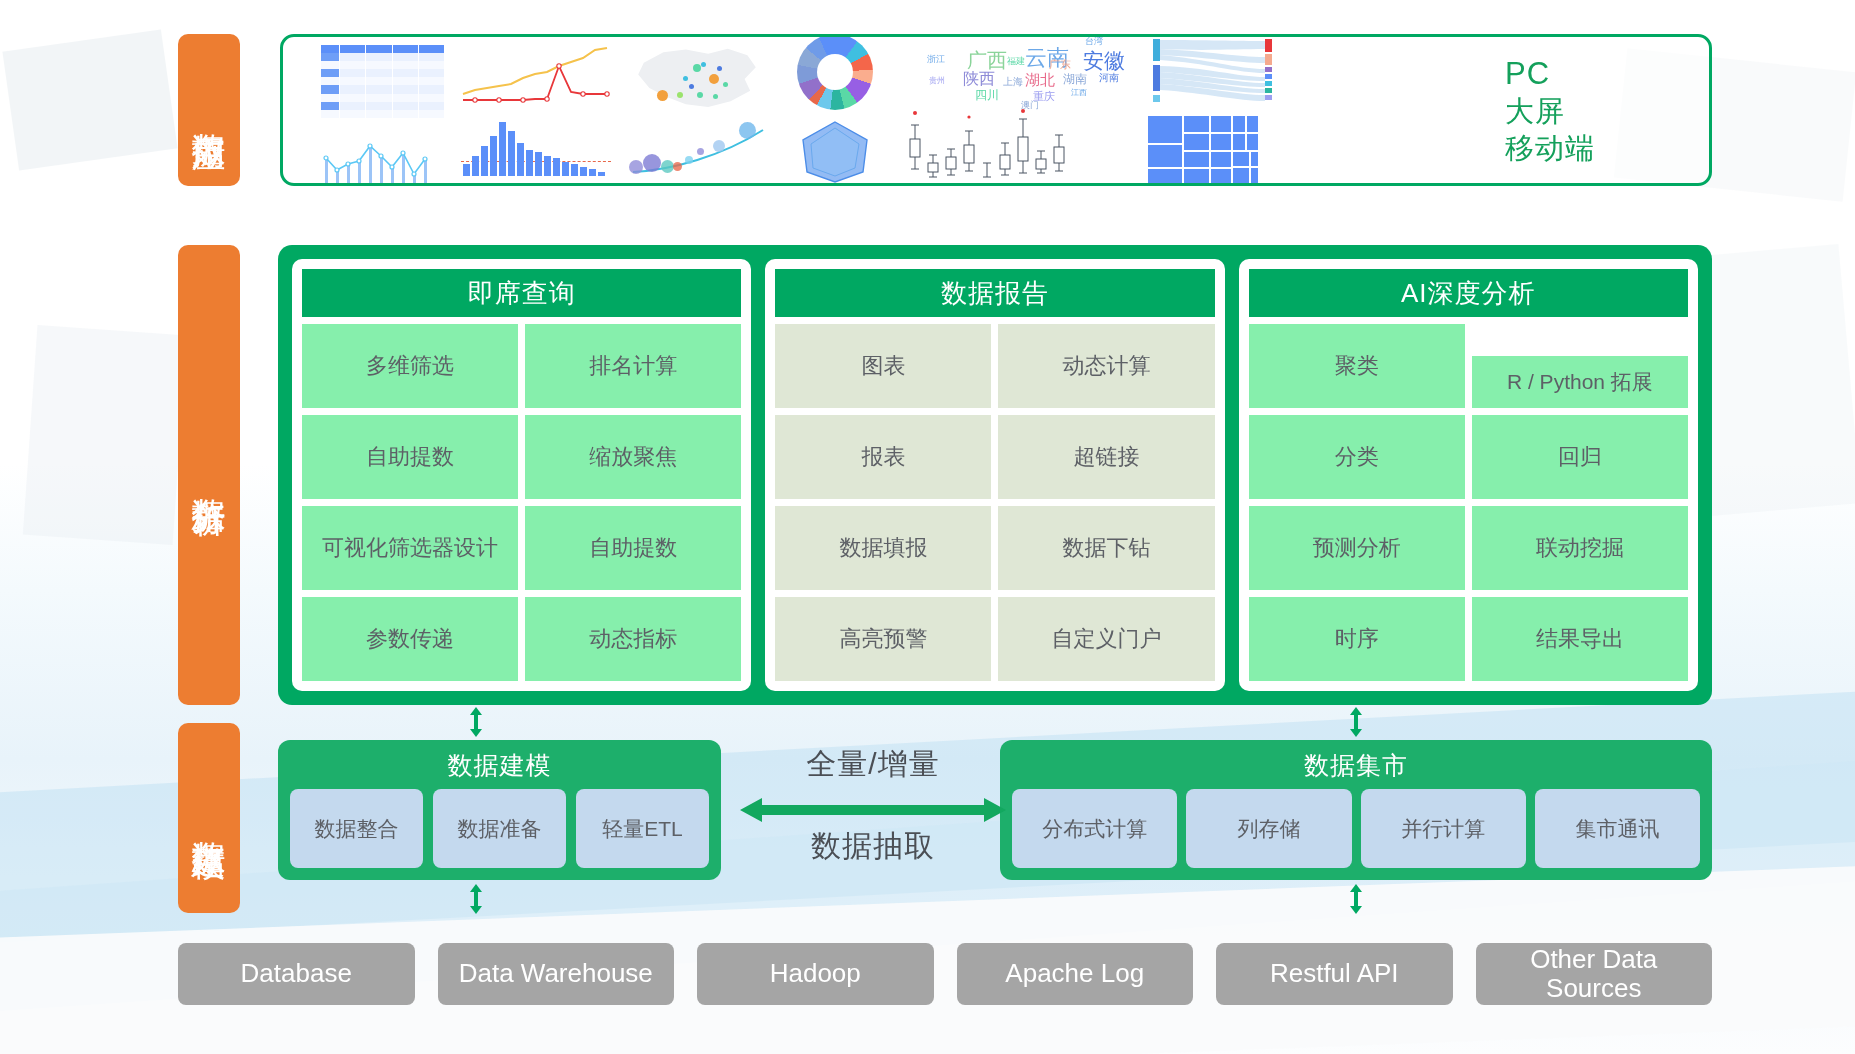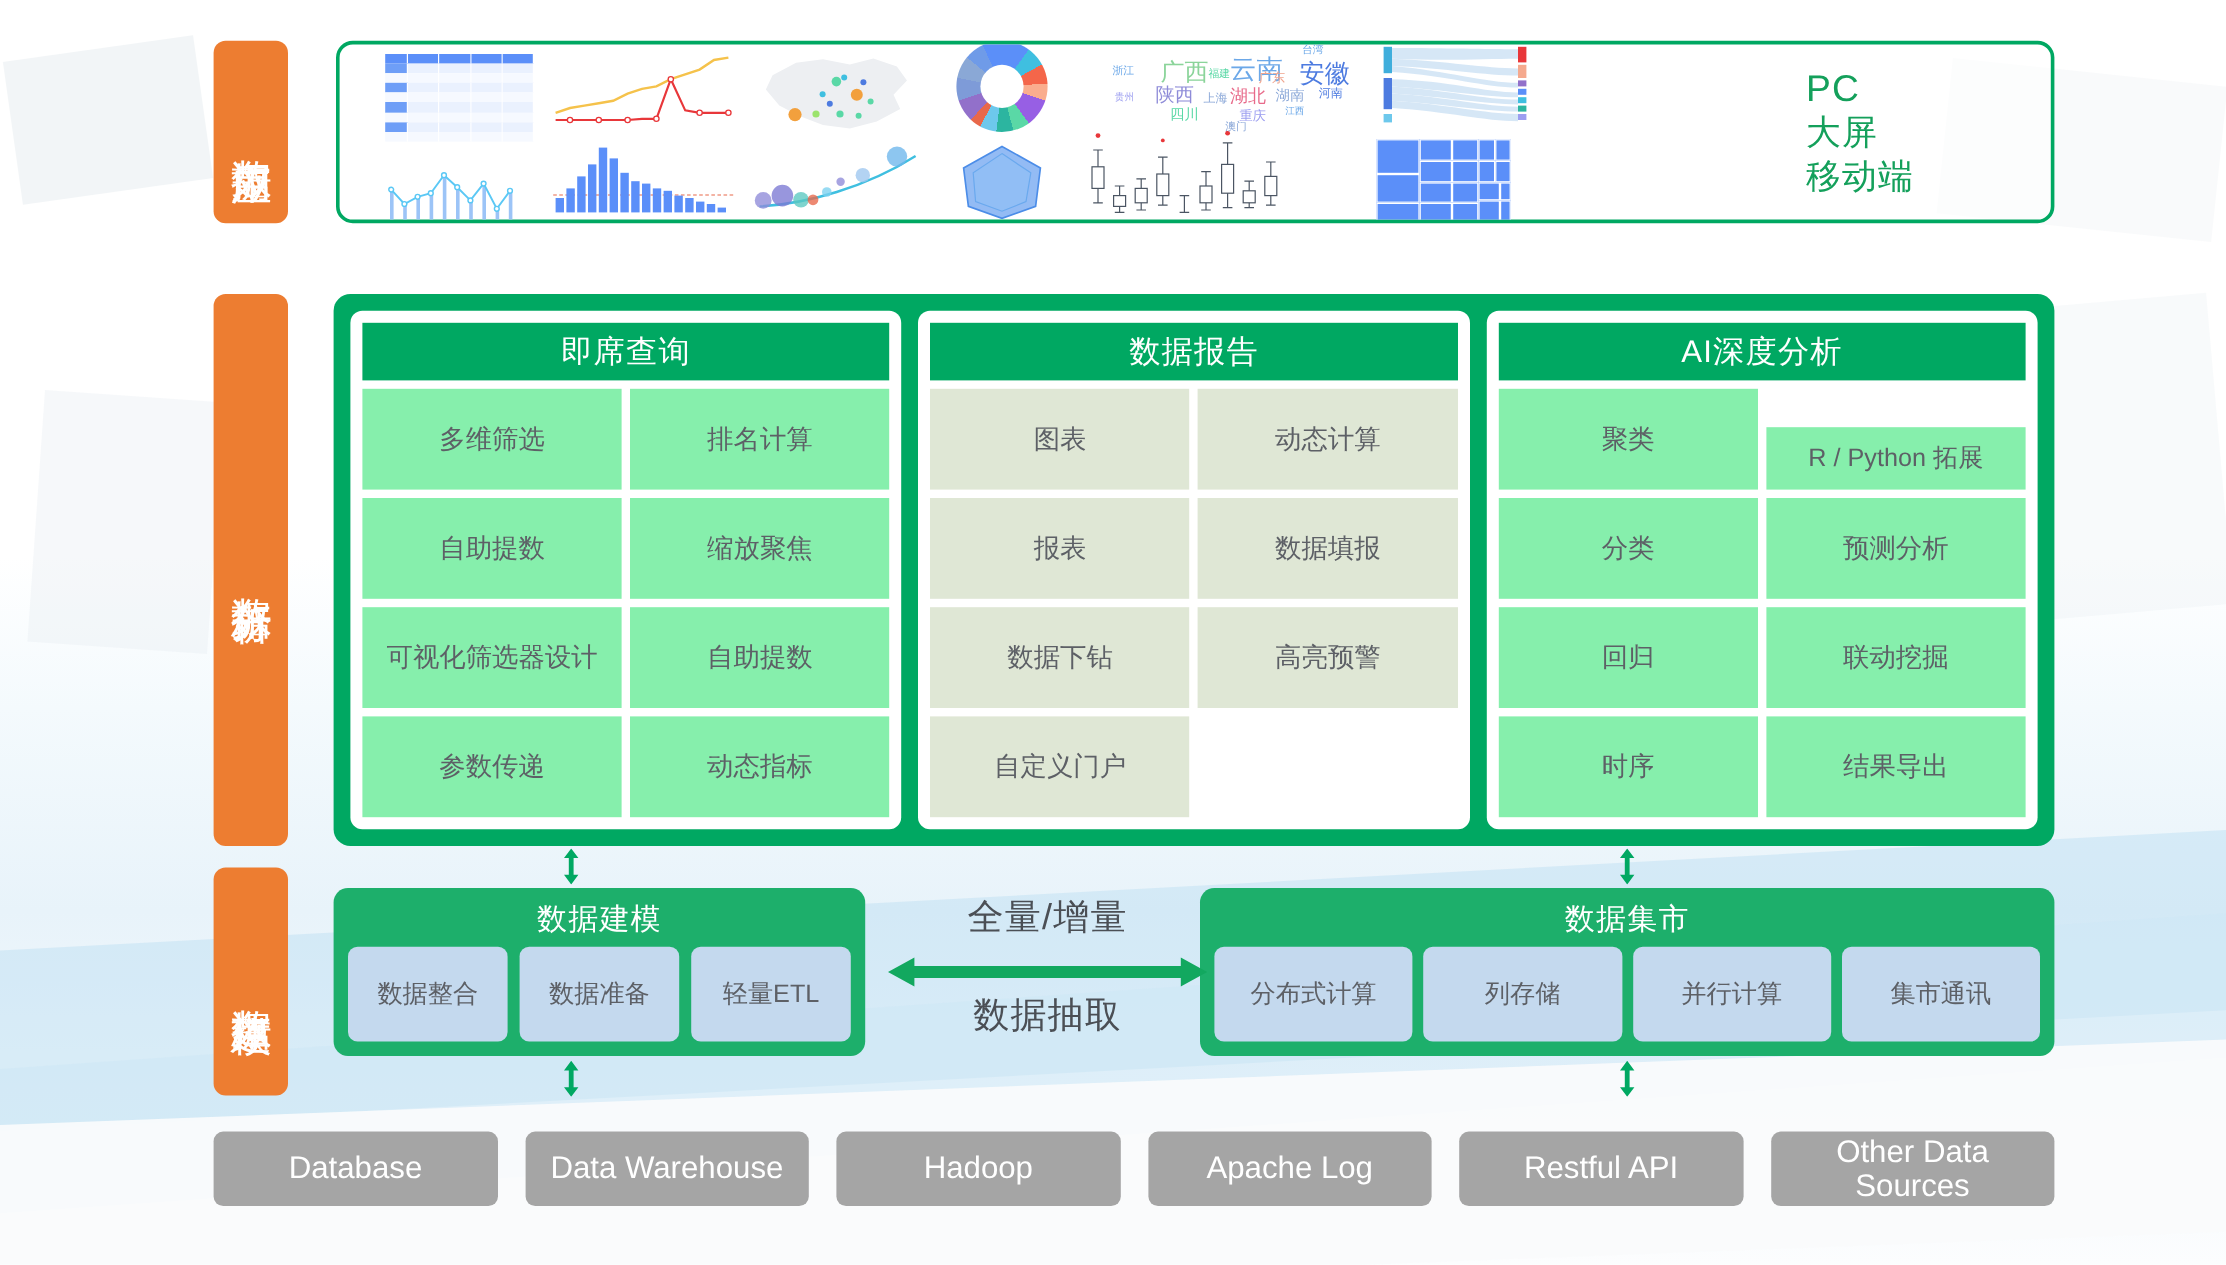--- a/index.html
+++ b/index.html
@@ -587,35 +587,36 @@
         <div class="cell blue">动态指标</div>
       </div>
     </div>
 
     <div class="panel">
       <div class="panel-title">数据报告</div>
       <div class="panel-grid">
         <div class="cell green">图表</div>
         <div class="cell green">动态计算</div>
         <div class="cell green">报表</div>
+        <div class="cell green">超链接</div>
         <div class="cell green">数据填报</div>
         <div class="cell green">数据下钻</div>
         <div class="cell green">高亮预警</div>
         <div class="cell green">自定义门户</div>
       </div>
     </div>
 
     <div class="panel">
       <div class="panel-title">AI深度分析</div>
       <div class="panel-grid">
         <div class="cell blue">聚类</div>
         <div class="cell blue latin">R / Python 拓展</div>
         <div class="cell blue">分类</div>
+        <div class="cell blue">回归</div>
         <div class="cell blue">预测分析</div>
-        <div class="cell blue">回归</div>
         <div class="cell blue">联动挖掘</div>
         <div class="cell blue">时序</div>
         <div class="cell blue">结果导出</div>
       </div>
     </div>
   </div>
 
   <div class="v-arrow" style="left:468px;top:707px;height:30px">
     <svg width="16" height="30" viewBox="0 0 16 30">
       <path d="M8,0 L14,8 L10,8 L10,22 L14,22 L8,30 L2,22 L6,22 L6,8 L2,8 Z" fill="#00A862"></path>

